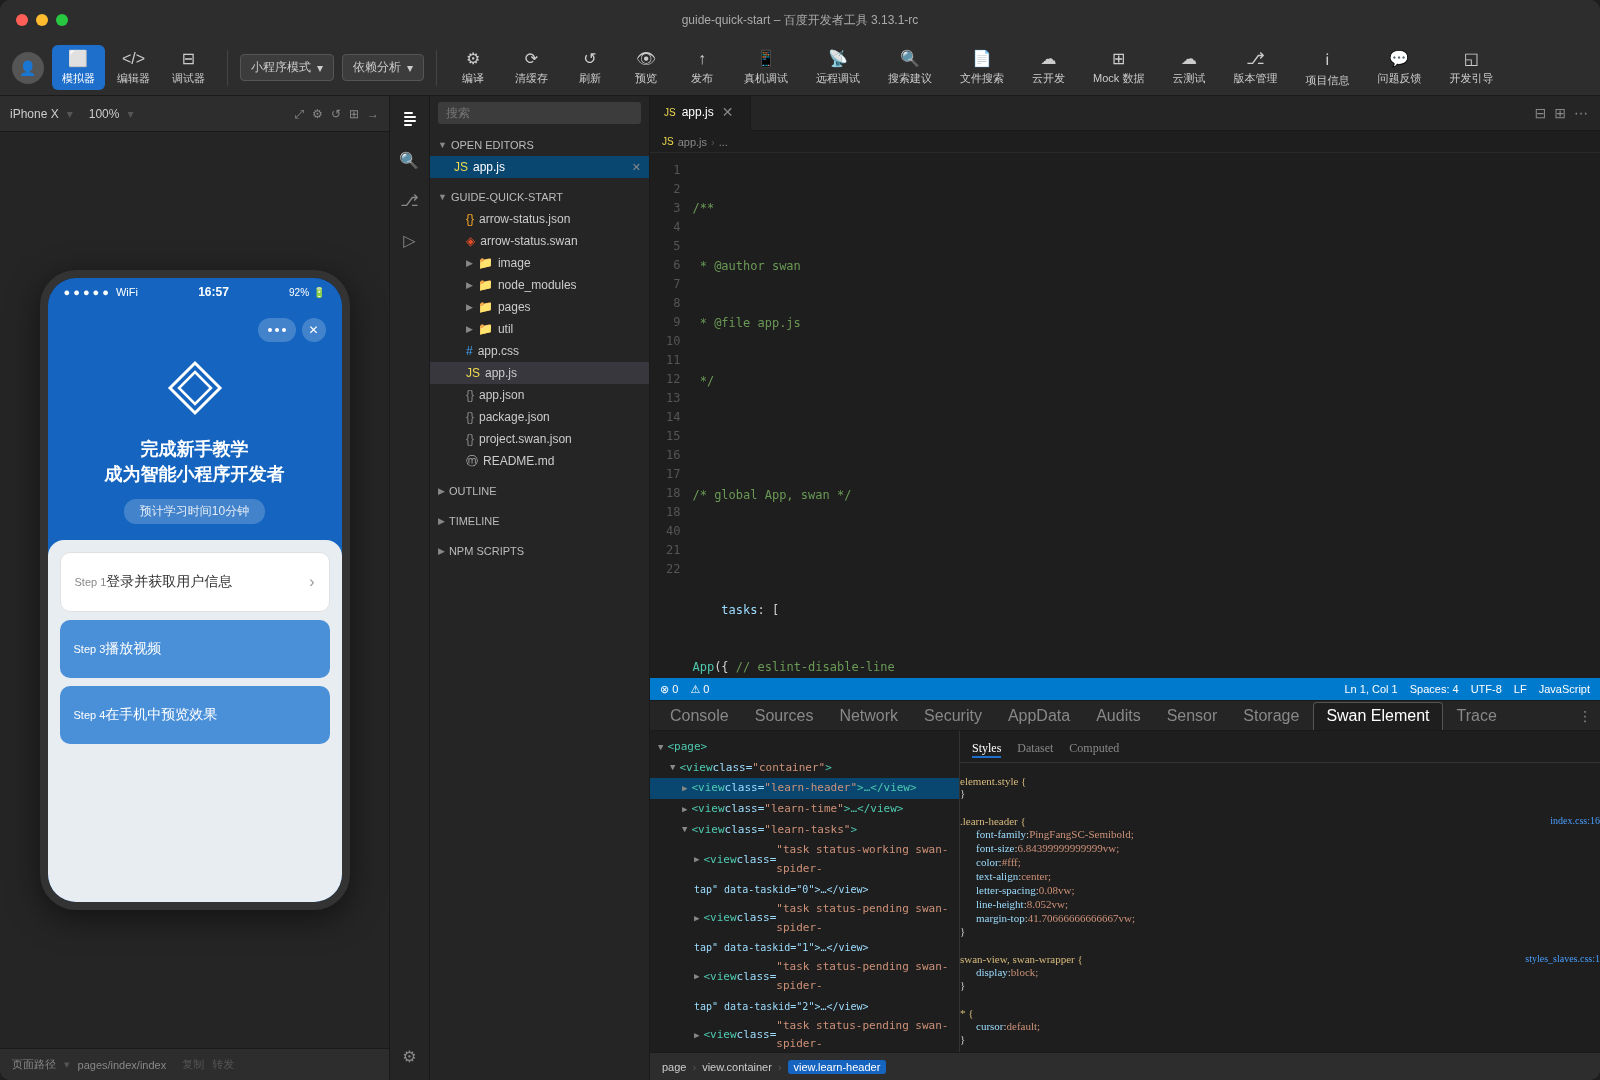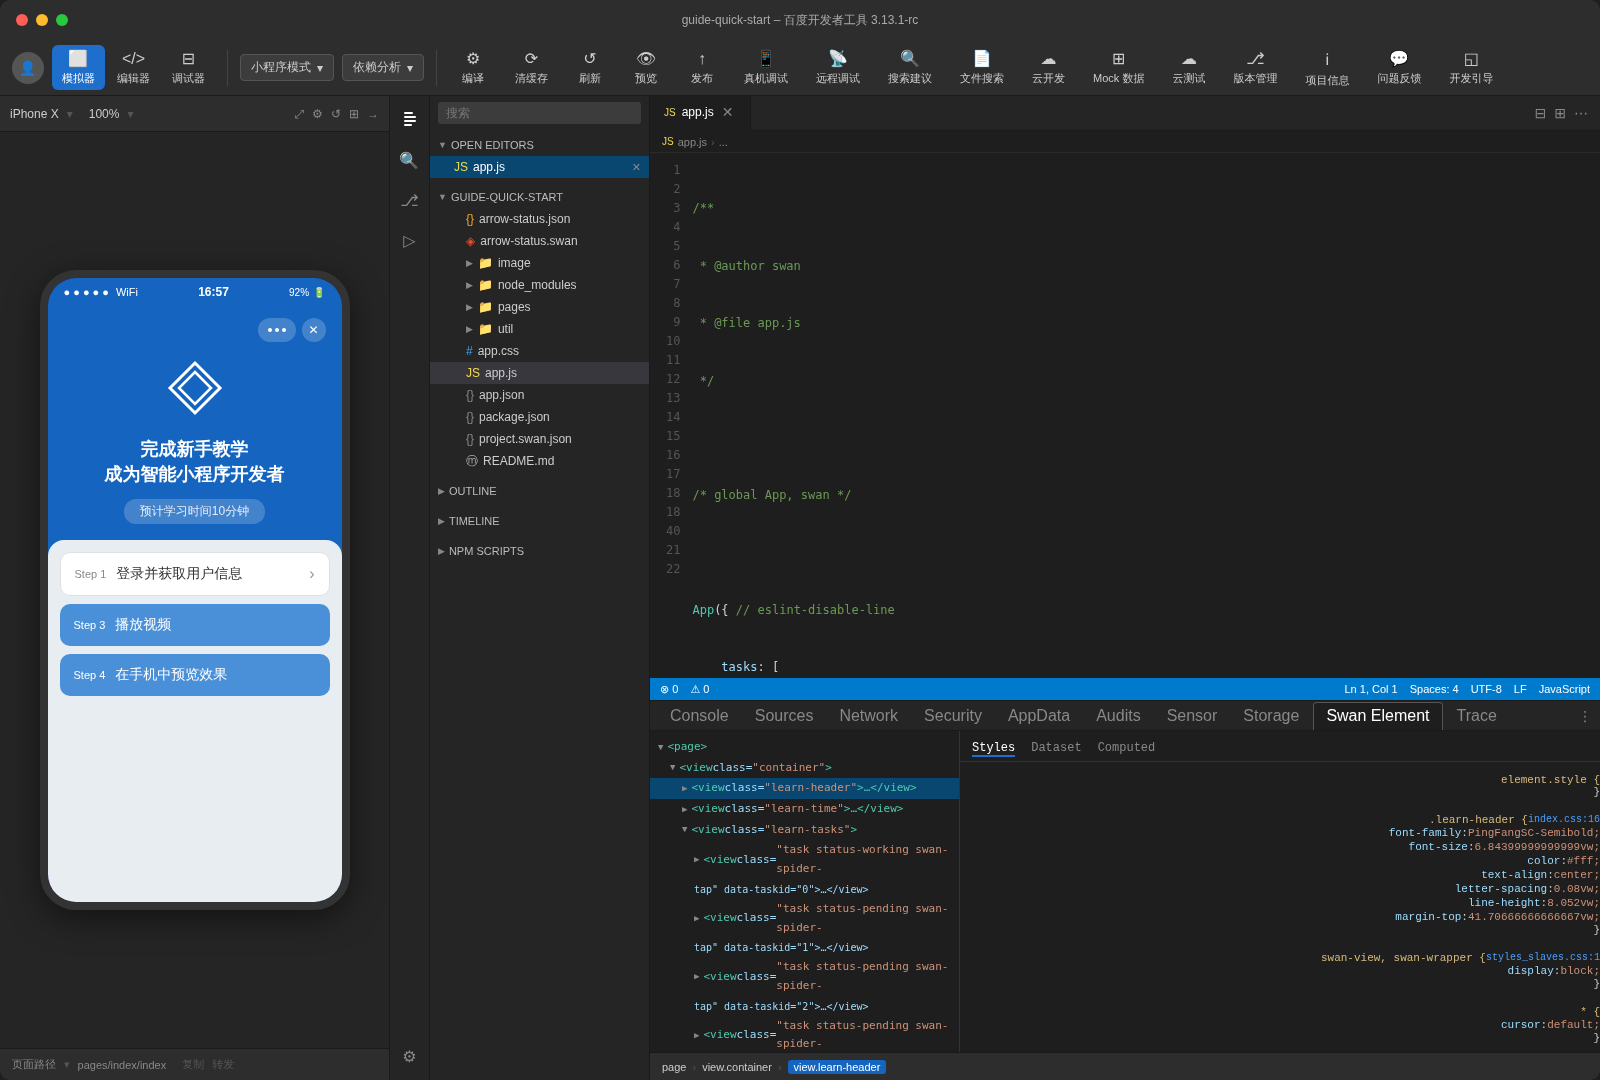--- a/index.html
+++ b/index.html
@@ -259,22 +259,22 @@
       flex-direction: column;
       gap: 8px;
       overflow: hidden;
     }
 
     .step-item {
       background: #fff;
       border-radius: 10px;
       display: flex;
       align-items: center;
-      padding: 12px 14px;
-      gap: 10px;
+      padding: 20px 14px;
+      gap: 0;
     }
     .step-item.active-step { background: #fff; border: 1px solid #e0e0e0; }
     .step-label { font-size: 11px; color: #888; }
     .step-title { font-size: 14px; color: #333; font-weight: 500; flex: 1; }
     .step-arrow { color: #999; font-size: 16px; }
     .step-item.blue-step {
       background: #4a90d9;
     }
     .step-item.blue-step .step-label,
     .step-item.blue-step .step-title { color: #fff; }
@@ -561,23 +561,22 @@
     .dom-arrow { color: #888; margin-right: 4px; font-size: 9px; }
     .dom-tag { color: #4ec9b0; }
     .dom-attr { color: #9cdcfe; }
     .dom-val { color: #ce9178; }
 
     
     .styles-panel {
       flex: 1;
       overflow-y: auto;
       padding: 6px 0;
-      font-family: Liberation Mono, monospace;
+      font-family: Liberation Serif, serif;
       font-size: 11px;
-      text-align: right;
     }
     .styles-tabs {
       display: flex;
       gap: 16px;
       padding: 4px 12px;
       border-bottom: 1px solid #333;
       margin-bottom: 8px;
     }
     .styles-tab {
       color: #888;
@@ -987,22 +986,22 @@
                 <div>22</div>
             </div>
             <div class="code-lines">
               <div><span class="code-comment">/**</span></div>
               <div><span class="code-comment"> * @author swan</span></div>
               <div><span class="code-comment"> * @file app.js</span></div>
               <div><span class="code-comment"> */</span></div>
               <div></div>
               <div><span class="code-comment">/* global App, swan */</span></div>
               <div></div>
+              <div><span class="code-text">    </span><span class="code-property">tasks</span><span class="code-text">: [</span></div>
               <div><span class="code-light-blue">App</span><span class="code-text">({ </span><span class="code-comment">// eslint-disable-line</span></div>
-              <div><span class="code-text">    </span><span class="code-property">tasks</span><span class="code-text">: [</span></div>
               
               
               
               
               
               
               
               
               
               

